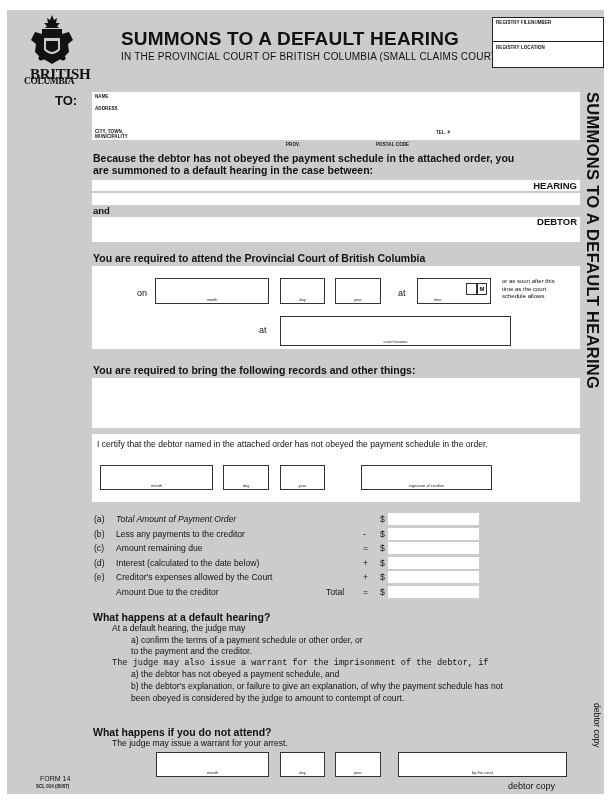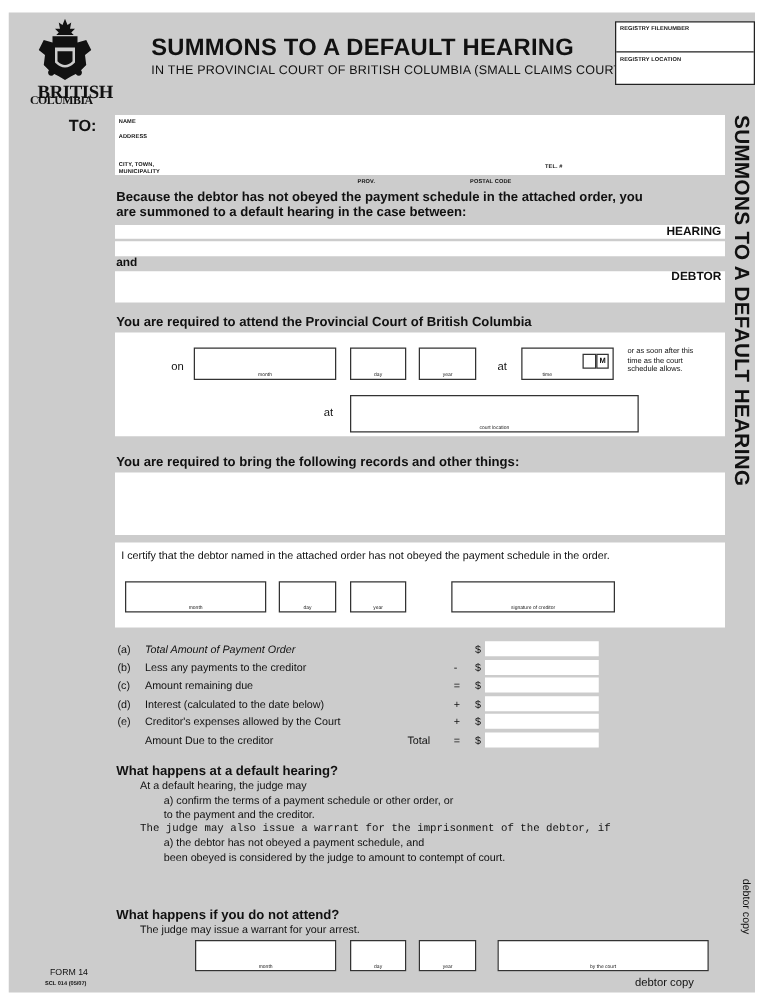--- a/index.html
+++ b/index.html
@@ -162,20 +162,21 @@
   </div>
 </div>
 
 <div class="abs h1" style="left:93px;top:611px;text-align:center;">What happens at a default hearing?</div>
 <div class="abs txt8" style="left:93px;top:623px;line-height:11.6px;">
   <div style="padding-left:19px;">At a default hearing, the judge may</div>
   <div style="padding-left:38px;">a)  confirm the terms of a payment schedule or other order, or</div>
   <div style="padding-left:38px;">to the payment and the creditor.</div>
   <div style="padding-left:19px;font-family:Liberation Mono, monospace;">The judge may also issue a warrant for the imprisonment of the debtor, if</div>
   <div style="padding-left:38px;">a)  the debtor has not obeyed a payment schedule, and</div>
+  <div style="padding-left:38px;">b)  the debtor's explanation, or failure to give an explanation, of why the payment schedule has not</div>
   <div style="padding-left:38px;">been obeyed is considered by the judge to amount to contempt of court.</div>
 </div>
 
 <div class="abs h1" style="left:93px;top:726px;">What happens if you do not attend?</div>
 <div class="abs txt8" style="left:112px;top:738px;">The judge may issue a warrant for your arrest.</div>
 <div class="abs boxed" style="left:156px;top:752px;width:113px;height:25px;">
     <span class="cap">month</span>
   </div>
 <div class="abs boxed" style="left:280px;top:752px;width:45px;height:25px;">
     <span class="cap">day</span>

